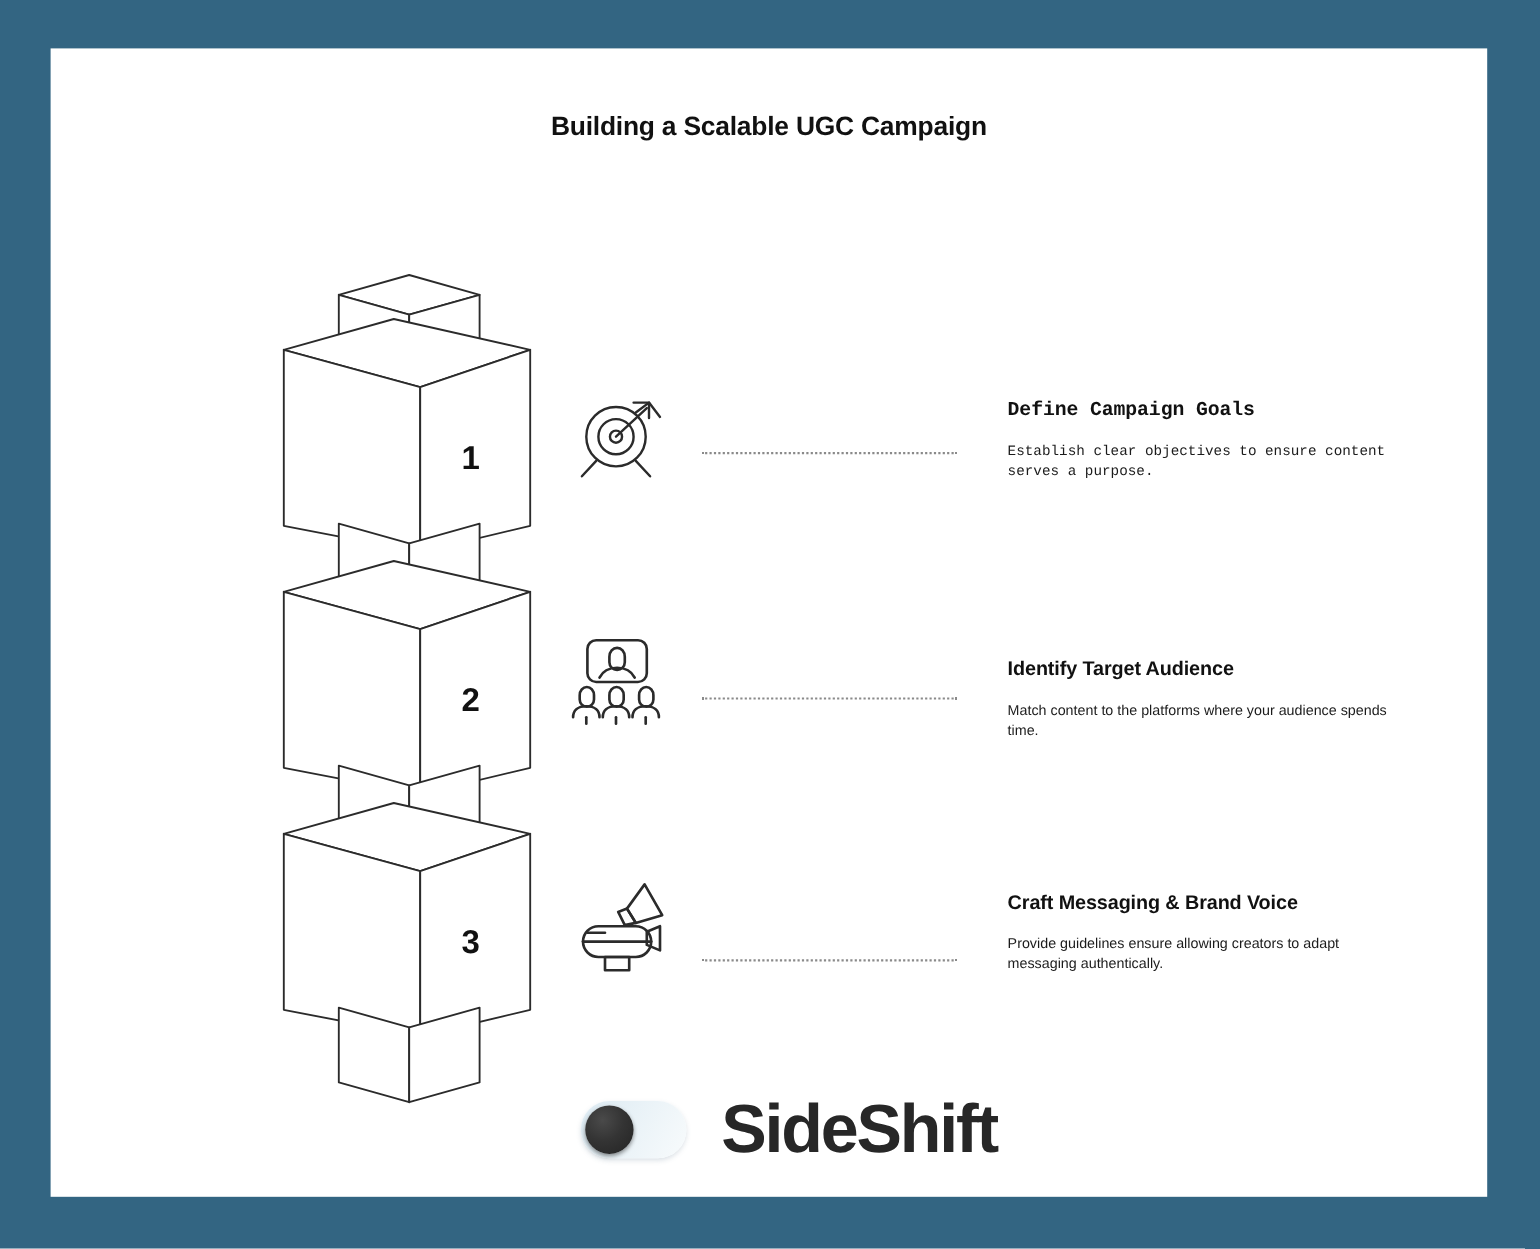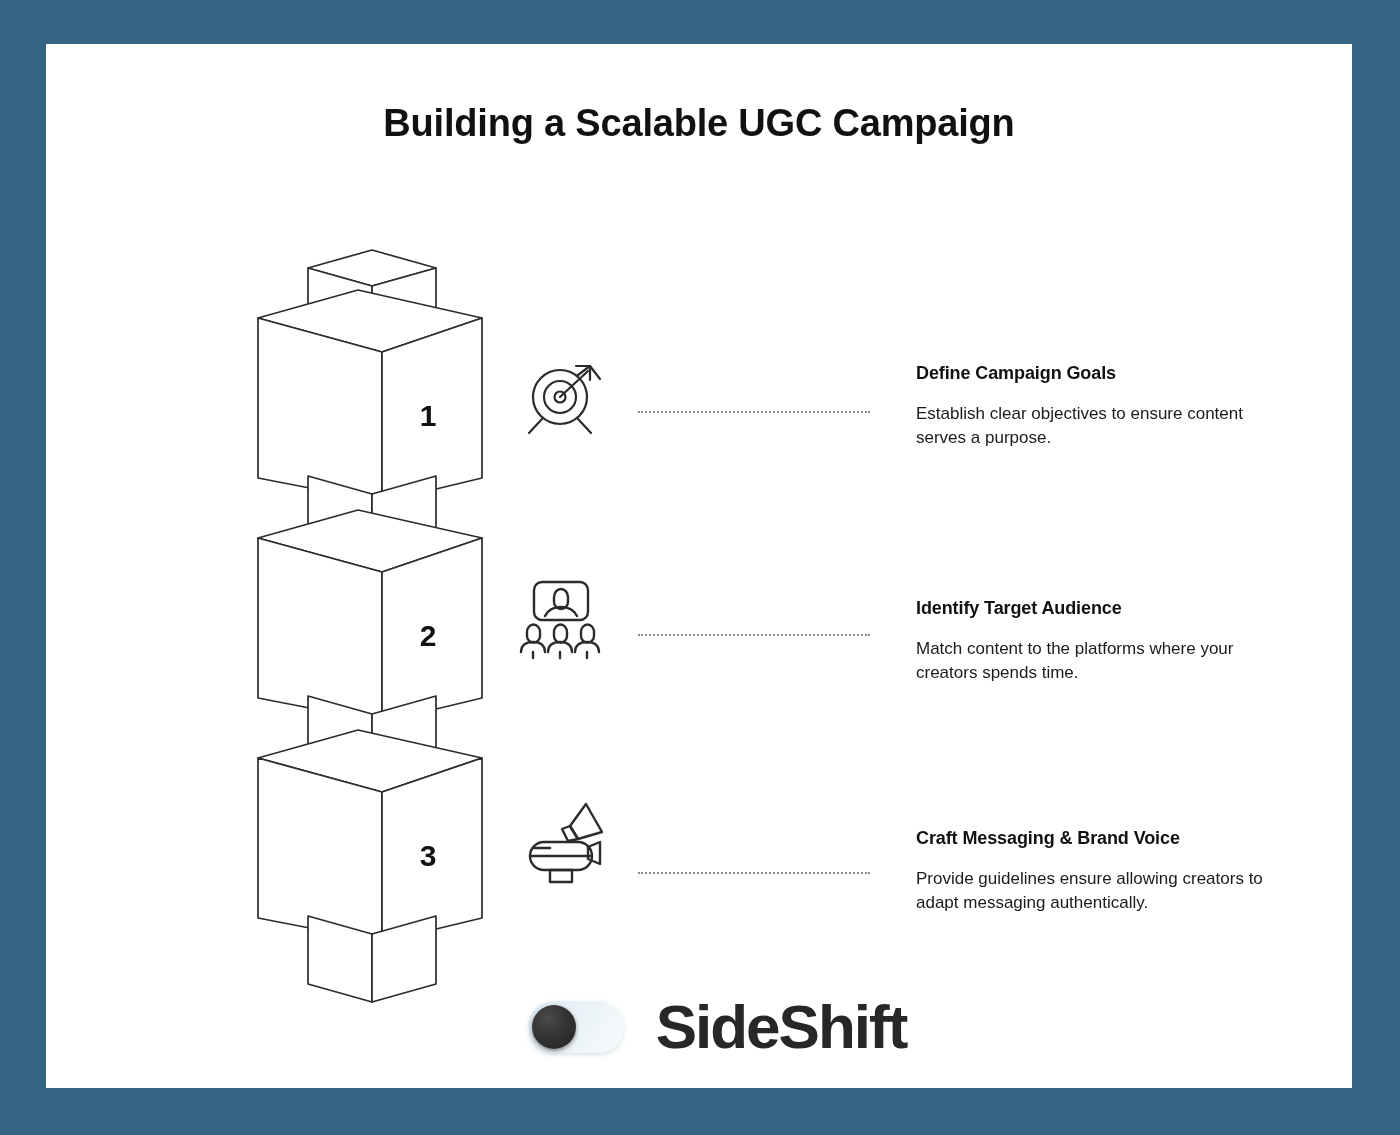--- a/index.html
+++ b/index.html
@@ -31,21 +31,21 @@
     background: #ffffff;
   }
 
   
   #title {
     position: absolute;
     left: 0;
     top: 58px;
     width: 1306px;
     text-align: center;
-    font-size: 38px;
+    font-size: 24px;
     font-weight: bold;
     letter-spacing: -0.2px;
     color: #111111;
     font-family: "Liberation Sans", sans-serif;
   }
 
   
   #stack {
     position: absolute;
     left: 150px;
@@ -85,38 +85,38 @@
   }
   .step-title {
     font-size: 18px;
     font-weight: bold;
     color: #111111;
     line-height: 1.2;
     letter-spacing: -0.1px;
   }
   .step-desc {
     margin-top: 17px;
-    font-size: 17px;
+    font-size: 13px;
     font-weight: normal;
     color: #1b1b1b;
     line-height: 1.42;
   }
 
   
   #step-1 { top: 305px; }
   #step-1 .dots { top: 62px; }
-  #step-1 .step-text { top: 14px; }
+  #step-1 .step-text { top: 14px; font-family: Liberation Mono, monospace; }
 
   #step-2 { top: 528px; }
   #step-2 .dots { top: 62px; }
   #step-2 .step-text { top: 26px; }
 
   #step-3 { top: 752px; }
   #step-3 .dots { top: 76px; }
-  #step-3 .step-text { top: 32px; }
+  #step-3 .step-text { top: 14px; }
 
   
   #logo {
     position: absolute;
     left: 0;
     top: 952px;
     width: 1342px;
     display: flex;
     align-items: center;
     justify-content: center;
@@ -247,21 +247,21 @@
             <path d="M59 80 c0-6 4-10 12-10 s12 4 12 10"></path>
           </g>
           <line x1="17" y1="80" x2="17" y2="86"></line>
           <line x1="44" y1="80" x2="44" y2="86"></line>
           <line x1="71" y1="80" x2="71" y2="86"></line>
         </svg>
       </div>
       <div class="dots"></div>
       <div class="step-text">
         <div class="step-title">Identify Target Audience</div>
-        <div class="step-desc">Match content to the platforms where your creators spends time.</div>
+        <div class="step-desc">Match content to the platforms where your audience spends time.</div>
       </div>
     </div>
 
     <div class="step" id="step-3">
       <div class="step-icon">
         <svg width="96" height="92" viewBox="0 0 96 92" xmlns="http://www.w3.org/2000/svg" fill="none" stroke="#2b2b2b" stroke-width="2.4" stroke-linecap="round" stroke-linejoin="round">
 
           <polygon points="54,30 70,8 86,36 62,43"></polygon>
           <polygon points="46,33 54,30 62,43 52,45"></polygon>
 

